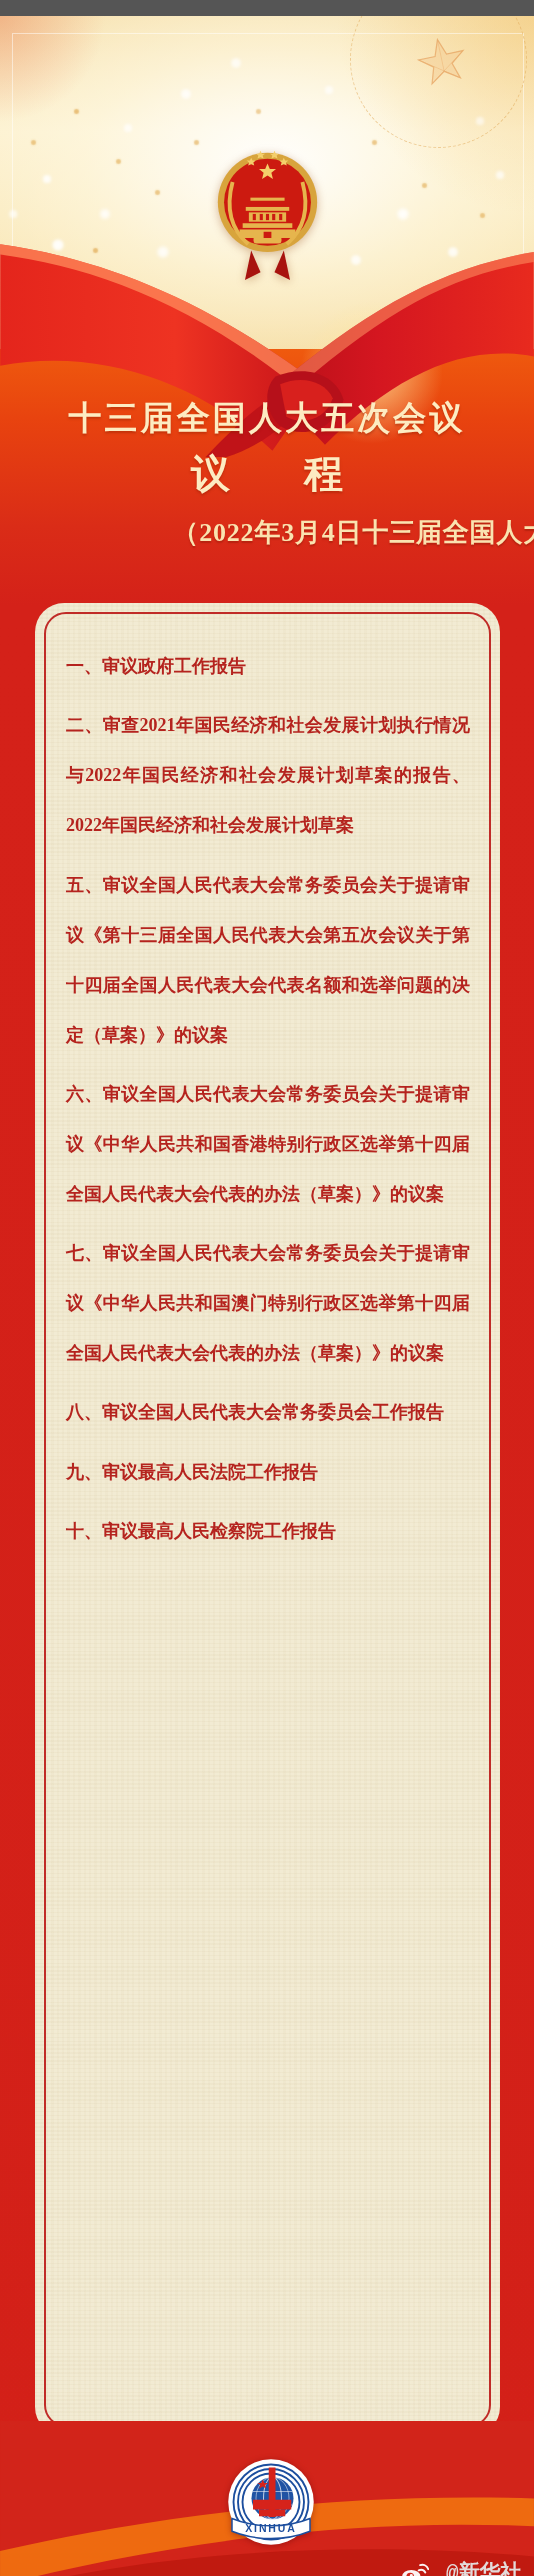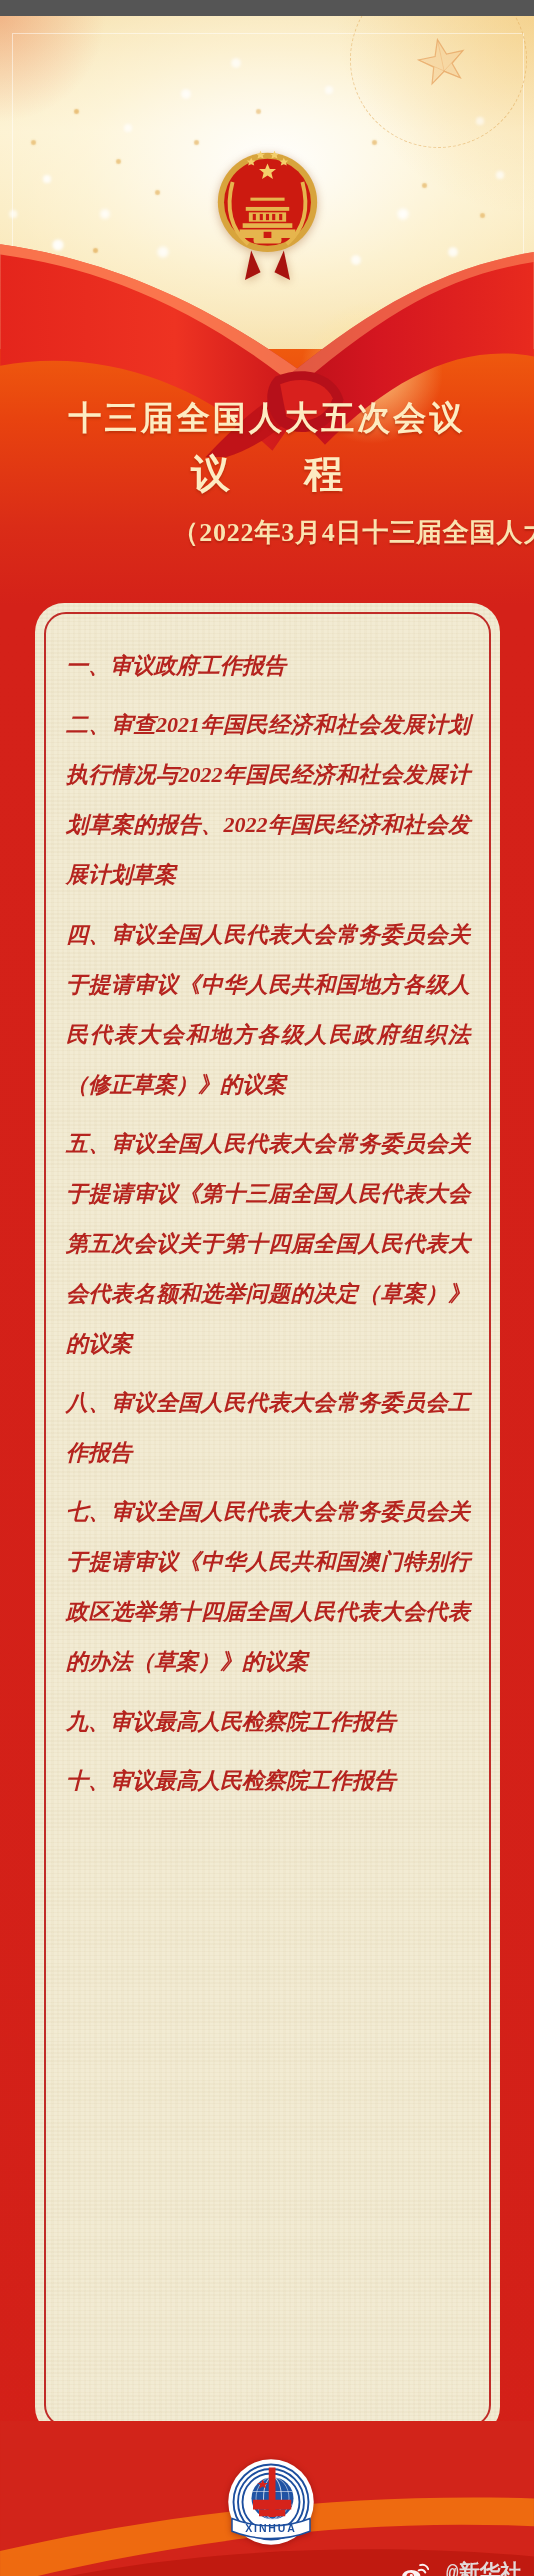--- a/index.html
+++ b/index.html
@@ -64,22 +64,22 @@
   
   .card{position:absolute;left:35px;top:587px;width:465px;height:1833px;
     background-color:#f2ebd3;border-radius:29px;overflow:hidden;
     background-image:
       repeating-linear-gradient(0deg, rgba(170,140,80,.05) 0 1.5px, rgba(0,0,0,0) 1.5px 3.9px),
       repeating-linear-gradient(90deg, rgba(170,140,80,.04) 0 2.3px, rgba(0,0,0,0) 2.3px 5.4px);}
   .card-inner{position:absolute;left:9.3px;top:9.3px;right:9.3px;bottom:9.3px;
     border:2.3px solid #c02b27;border-radius:22px;}
   .agenda-list{position:absolute;left:31px;top:38px;width:404px;margin:0;padding:0;
     list-style:none;}
-  .agenda-list li{font-weight:700;font-size:22px;line-height:50px;color:#b5231e;
-    text-align:justify;text-justify:inter-ideograph;margin:0 0 9.3px 0;font-style:italic;}
+  .agenda-list li{font-weight:700;font-size:18px;line-height:50px;color:#b5231e;
+    text-align:justify;text-justify:inter-ideograph;margin:0 0 9.3px 0;}
 
   
   .footer-deco{position:absolute;left:0;top:2405px;width:534px;height:171px;}
   .xinhua-logo{position:absolute;left:226px;top:2441px;width:90px;height:90px;
     filter:drop-shadow(0 1.5px 3.1px rgba(90,0,0,.4));}
   .watermark{position:absolute;right:12.4px;top:2542px;display:flex;align-items:center;gap:17px;
     color:#e5e5e5;font-family:Liberation Mono, monospace;
     font-weight:700;font-size:21px;opacity:.95;}
 </style>
 </head>
@@ -156,25 +156,25 @@
   </div>
   <div class="subtitle">
     <div>（2022年3月4日十三届全国人大</div>
   </div>
 
   <div class="card">
     <div class="card-inner"></div>
     <ul class="agenda-list">
       <li>一、审议政府工作报告</li>
       <li>二、审查2021年国民经济和社会发展计划执行情况与2022年国民经济和社会发展计划草案的报告、2022年国民经济和社会发展计划草案</li>
-      <li>四、审议全国人民代表大会常务委员会关于提请审议《中华人民共和国地方各级人民代表大会和地方各级人民政府组织法（修正草案）》的议案</li>
       <li>五、审议全国人民代表大会常务委员会关于提请审议《第十三届全国人民代表大会第五次会议关于第十四届全国人民代表大会代表名额和选举问题的决定（草案）》的议案</li>
+      <li>六、审议全国人民代表大会常务委员会关于提请审议《中华人民共和国香港特别行政区选举第十四届全国人民代表大会代表的办法（草案）》的议案</li>
+      <li>七、审议全国人民代表大会常务委员会关于提请审议《中华人民共和国澳门特别行政区选举第十四届全国人民代表大会代表的办法（草案）》的议案</li>
       <li>八、审议全国人民代表大会常务委员会工作报告</li>
-      <li>七、审议全国人民代表大会常务委员会关于提请审议《中华人民共和国澳门特别行政区选举第十四届全国人民代表大会代表的办法（草案）》的议案</li>
-      <li>九、审议最高人民检察院工作报告</li>
+      <li>九、审议最高人民法院工作报告</li>
       <li>十、审议最高人民检察院工作报告</li>
     </ul>
   </div>
 
   <svg class="footer-deco" viewBox="0 0 690 221">
     <rect width="690" height="221" fill="#d2241a"></rect>
     <path d="M0,221 C150,180 400,150 690,175 L690,221 Z" fill="#c01a10"></path>
     <path d="M0,168 C185,126 420,92 690,100 L690,136 C420,124 185,166 0,212 Z" fill="#ee6a10"></path>
     <path d="M430,221 C530,202 612,196 690,205 L690,221 Z" fill="#ef5a10" opacity=".8"></path>
   </svg>

